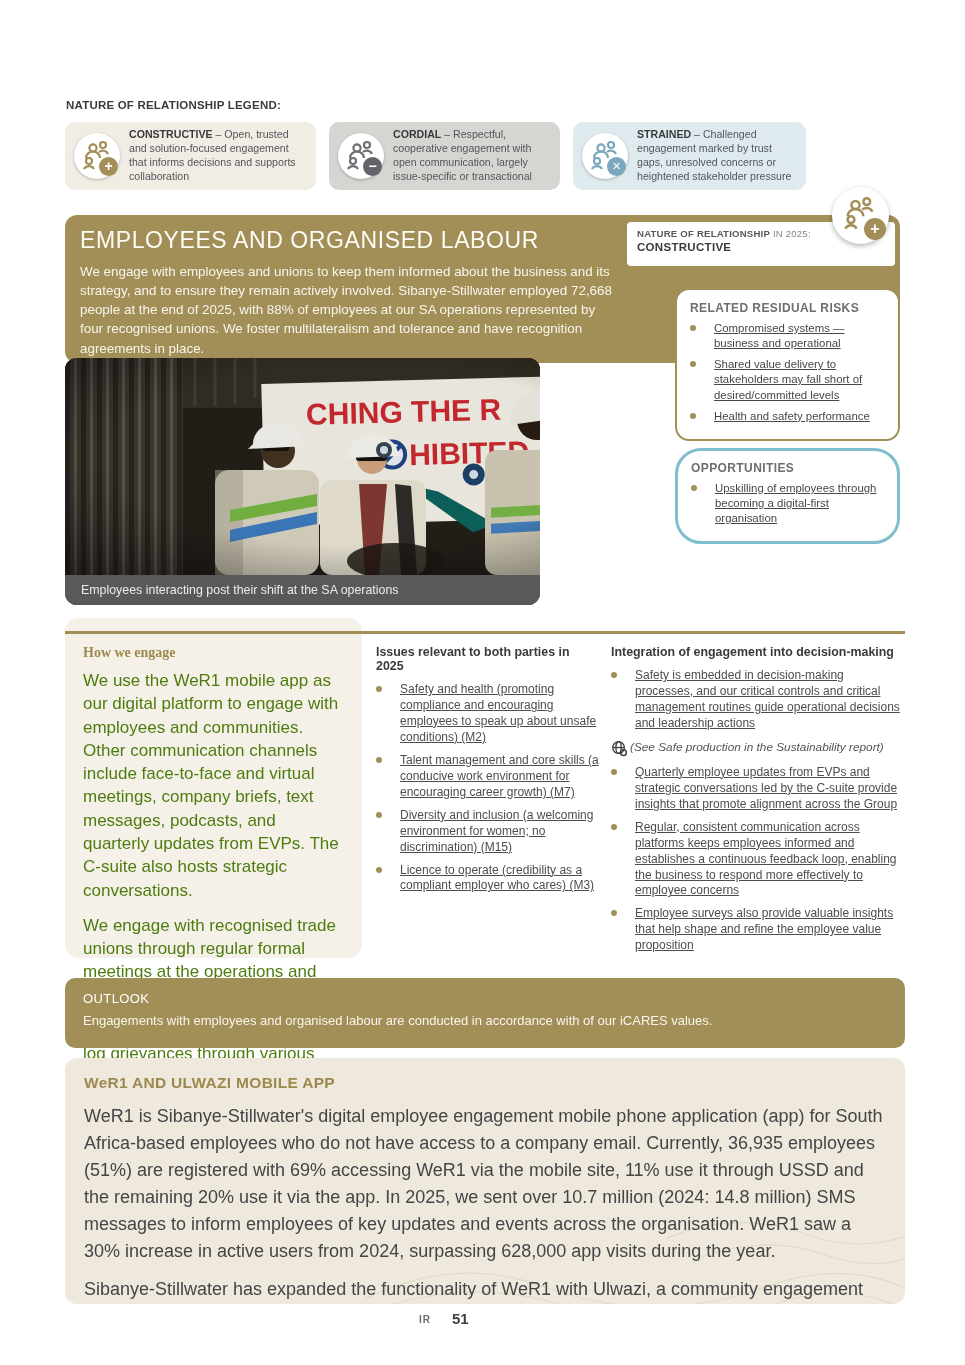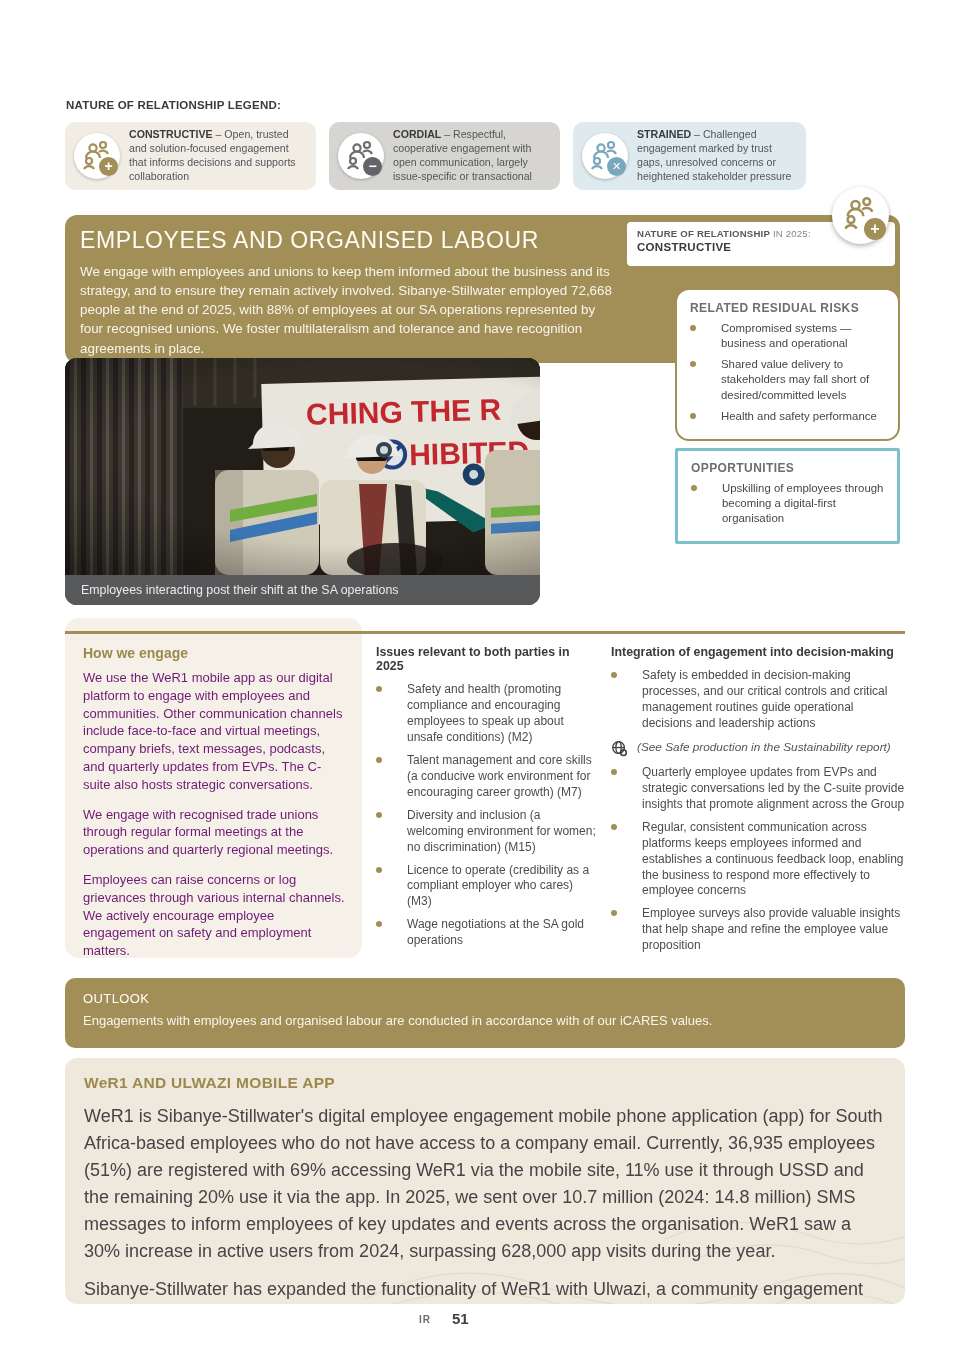--- a/index.html
+++ b/index.html
@@ -32,42 +32,42 @@
   .rel-box .l1 b{font-weight:bold;}
   .rel-box .l1 .yr{color:#85868a;}
   .rel-box .l2{font-size:11.5px;font-weight:bold;color:#3a3a3c;margin-top:2px;letter-spacing:.3px;}
   .rel-float{position:absolute;left:832px;top:187px;width:57px;height:57px;border-radius:50%;background:#fff;box-shadow:0 2px 5px rgba(0,0,0,.3);z-index:5;}
   .rel-float svg{position:absolute;left:10px;top:9px;}
   .rel-float .people{color:var(--gold,#a28f58);}
   .rel-float .badge{width:22px;height:22px;line-height:22px;font-size:16px;right:3px;bottom:4px;}
 
   
   .risks-box{position:absolute;left:675px;top:288px;width:225px;box-sizing:border-box;background:#fff;border:2px solid var(--gold,#a28f58);border-radius:14px;padding:11px 13px 9px;}
-  .opps-box{position:absolute;left:675px;top:448px;width:225px;box-sizing:border-box;background:#fff;border:3px solid var(--teal_border,#7fbecb);border-radius:2px;padding:10px 13px 9px;}
+  .opps-box{position:absolute;left:675px;top:448px;width:225px;box-sizing:border-box;background:#fff;border:3px solid var(--teal_border,#7fbecb);border-radius:26px;padding:10px 13px 9px;}
   .side-title{font-size:12px;font-weight:bold;color:#6d6e71;letter-spacing:.4px;margin-bottom:6px;}
-  .bullet{display:flex;gap:25px;margin:6px 0;font-size:11.4px;line-height:1.33;color:#46474a;}
+  .bullet{display:flex;gap:18px;margin:6px 0;font-size:11.4px;line-height:1.33;color:#46474a;text-decoration:underline;}
   .dot{flex:0 0 auto;width:6px;height:6px;border-radius:50%;background:var(--gold,#a28f58);margin-top:4px;}
 
   
   .photo{position:absolute;left:65px;top:358px;width:475px;height:247px;border-radius:12px;overflow:hidden;background:#15120d;}
   .photo .caption{position:absolute;left:0;bottom:0;width:100%;height:30px;background:var(--caption_bar,#58595b);color:#eceaea;font-size:12.4px;line-height:30px;padding-left:16px;box-sizing:border-box;}
 
   
   .cols{position:absolute;left:65px;top:618px;width:840px;height:340px;}
   .col1-bg{position:absolute;left:0;top:0;width:297px;height:340px;background:var(--cream,#f5f1e8);border-radius:14px;}
   .gold-line{position:absolute;left:0;top:13px;width:840px;height:2.5px;background:var(--gold,#a28f58);}
   .col{position:absolute;top:27px;}
   .col1{left:18px;width:262px;}
   .col2{left:311px;width:224px;}
   .col3{left:546px;width:294px;}
-  .col1 h3{margin:0 0 8px;font-size:14px;font-weight:bold;color:var(--gold_text,#9d894e);}
+  .col1 h3{margin:0 0 8px;font-size:14px;font-weight:bold;color:var(--gold_text,#9d894e);font-family:Liberation Serif, serif;}
   .col2 h3,.col3 h3{margin:0 0 9px;font-size:12.4px;font-weight:bold;color:#3a3a3c;}
-  .col1 p{margin:0 0 12px;font-size:13px;line-height:1.37;color:#701a75;}
+  .col1 p{margin:0 0 12px;font-size:17px;line-height:1.37;color:#4d7c0f;}
   .col .bullet{font-size:12px;line-height:1.33;color:#4c4d50;margin:7px 0;}
-  .see-note{display:flex;gap:9px;align-items:flex-start;margin:8px 0 8px 0;font-size:11.8px;font-style:italic;color:#54555a;line-height:1.3;}
+  .see-note{display:flex;gap:2px;align-items:flex-start;margin:8px 0 8px 0;font-size:11.8px;font-style:italic;color:#54555a;line-height:1.3;}
   .see-note svg{flex:0 0 auto;margin-top:0;}
 
   
   .outlook{position:absolute;left:65px;top:978px;width:840px;height:70px;box-sizing:border-box;background:var(--gold,#a28f58);border-radius:10px;padding:13px 18px;}
   .outlook .t{font-size:13px;font-weight:normal;color:#fff;letter-spacing:.4px;}
   .outlook .b{margin-top:7px;font-size:13px;color:#f8f5ec;}
 
   
   .wer1{position:absolute;left:65px;top:1058px;width:840px;height:246px;box-sizing:border-box;background:var(--wer1_bg,#eee9dc);border-radius:12px;padding:16px 19px;overflow:hidden;}
   .wer1 h2{margin:0;font-size:15.5px;font-weight:bold;color:var(--gold_text,#9d894e);letter-spacing:.3px;}
@@ -288,24 +288,20 @@
           <span>Talent management and core skills (a conducive work environment for encouraging career growth) (M7)</span>
         </div>
       <div class="bullet">
           <span class="dot"></span>
           <span>Diversity and inclusion (a welcoming environment for women; no discrimination) (M15)</span>
         </div>
       <div class="bullet">
           <span class="dot"></span>
           <span>Licence to operate (credibility as a compliant employer who cares) (M3)</span>
         </div>
-      <div class="bullet">
-          <span class="dot"></span>
-          <span>Wage negotiations at the SA gold operations</span>
-        </div>
     </div>
 
     <div class="col col3">
       <h3>Integration of engagement into decision-making</h3>
       <div class="bullet">
           <span class="dot"></span>
           <span>Safety is embedded in decision-making processes, and our critical controls and critical management routines guide operational decisions and leadership actions</span>
         </div>
       <div class="see-note">
         <svg width="17" height="17" viewBox="0 0 18 18" fill="none" stroke="#3f4041" stroke-width="1.4">

